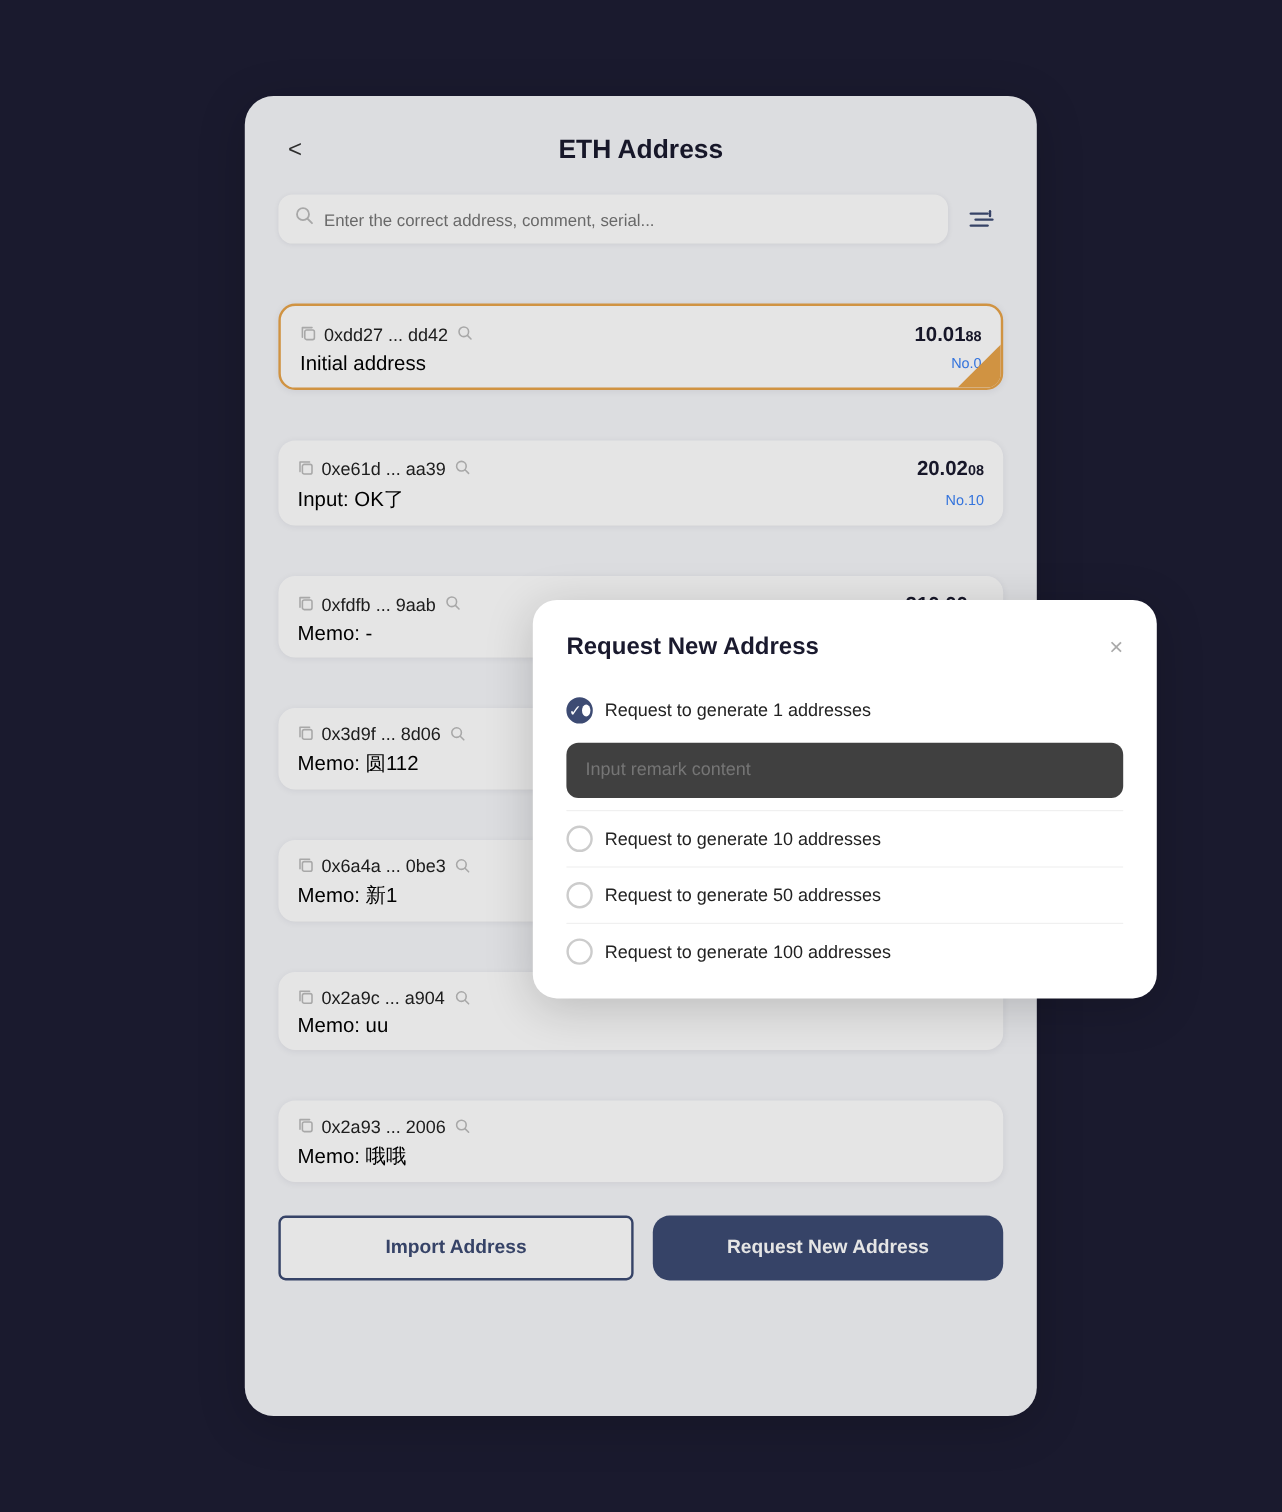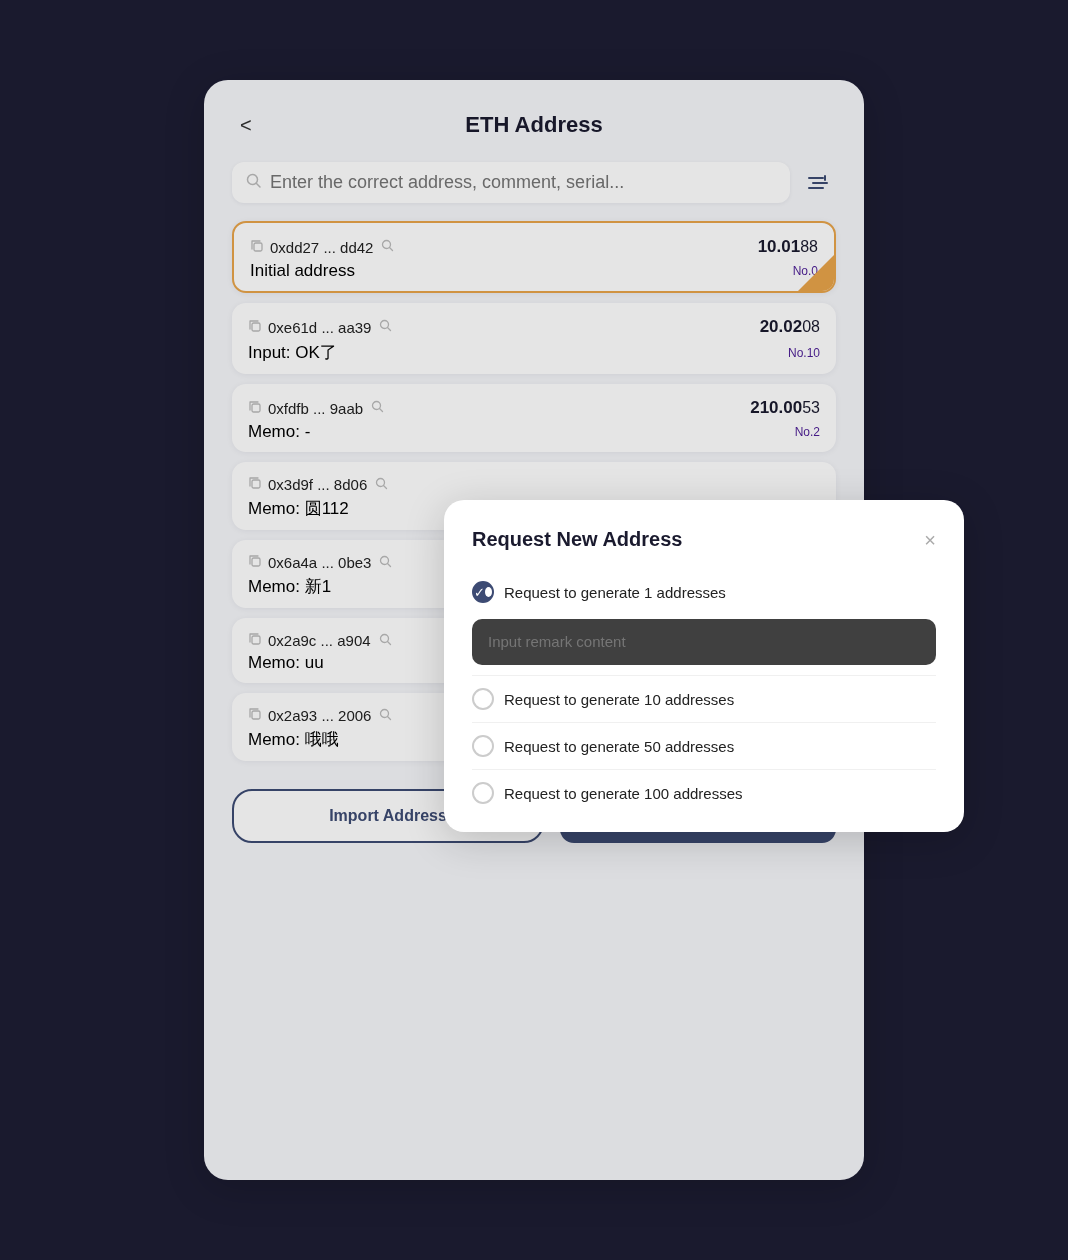--- a/index.html
+++ b/index.html
@@ -65,21 +65,21 @@
     .search-icon-svg {
       color: #bbb;
       font-size: 16px;
       flex-shrink: 0;
     }
     .search-input {
       border: none;
       outline: none;
       background: transparent;
       color: #aaa;
-      font-size: 18px;
+      font-size: 14px;
       width: 100%;
     }
     .filter-btn {
       background: none;
       border: none;
       cursor: pointer;
       padding: 6px;
       display: flex;
       align-items: center;
     }
@@ -90,20 +90,21 @@
       gap: 10px;
     }
 
     .address-card {
       background: #fff;
       border-radius: 14px;
       padding: 14px 16px 10px 16px;
       position: relative;
       overflow: hidden;
       box-shadow: 0 1px 6px rgba(0,0,0,0.06);
+      margin-top: 32px;
     }
     .address-card.active {
       border: 2px solid #e8a44a;
     }
     .address-card-top {
       display: flex;
       justify-content: space-between;
       align-items: center;
     }
     .address-left {
@@ -126,36 +127,36 @@
       font-size: 14px;
       cursor: pointer;
       margin-left: 2px;
     }
     .amount {
       font-size: 17px;
       font-weight: 700;
       color: #1a1a2e;
     }
     .amount-small {
-      font-size: 16px;
-      font-weight: 400;
+      font-size: 12px;
+      font-weight: 700;
     }
     .address-card-bottom {
       display: flex;
       justify-content: space-between;
       align-items: center;
       margin-top: 4px;
     }
     .memo {
       font-size: 17px;
       color: #000000;
     }
     .no-label {
       font-size: 12px;
-      color: #4c1d95;
+      color: #3b82f6;
     }
     .corner-badge {
       position: absolute;
       bottom: 0;
       right: 0;
       width: 0;
       height: 0;
       border-style: solid;
       border-width: 0 0 36px 36px;
       border-color: transparent transparent #e8a44a transparent;
@@ -163,25 +164,25 @@
 
     .bottom-btns {
       display: flex;
       gap: 16px;
       margin-top: 28px;
     }
     .btn-import {
       flex: 1;
       background: #fff;
       border: 2px solid #3d4b73;
-      border-radius: 20px;
+      border-radius: 6px;
       color: #3d4b73;
       font-size: 16px;
       font-weight: 600;
-      padding: 16px 16px;
+      padding: 16px 0;
       cursor: pointer;
     }
     .btn-request {
       flex: 1;
       background: #3d4b73;
       border: none;
       border-radius: 14px;
       color: #fff;
       font-size: 16px;
       font-weight: 600;

